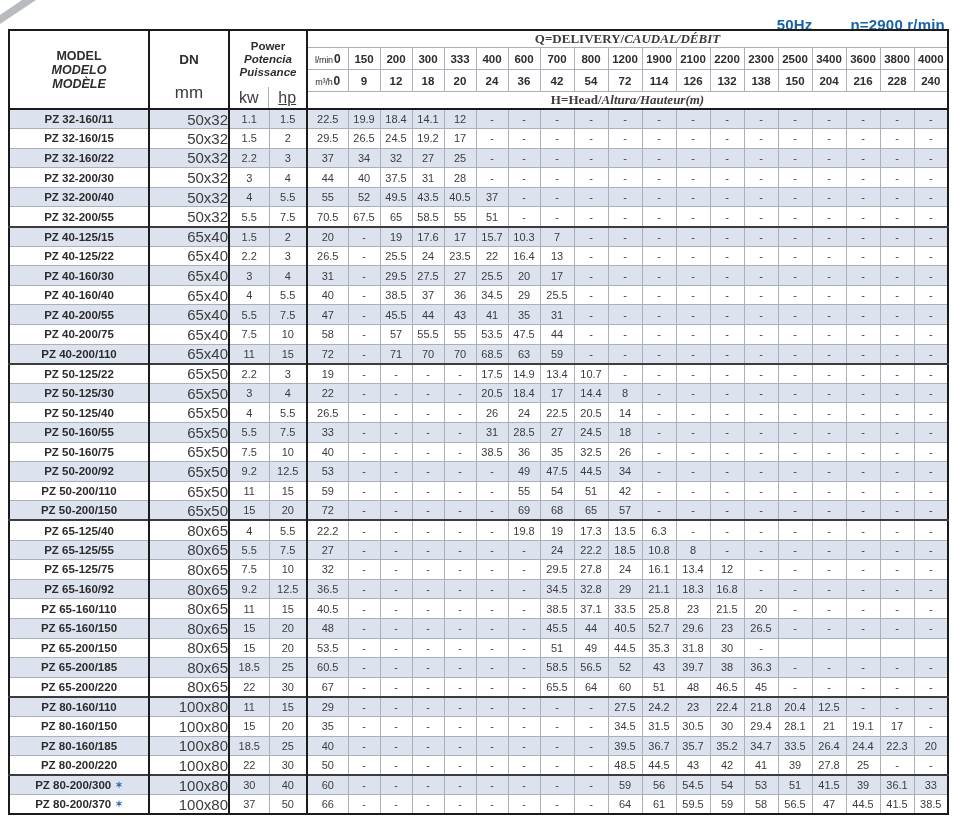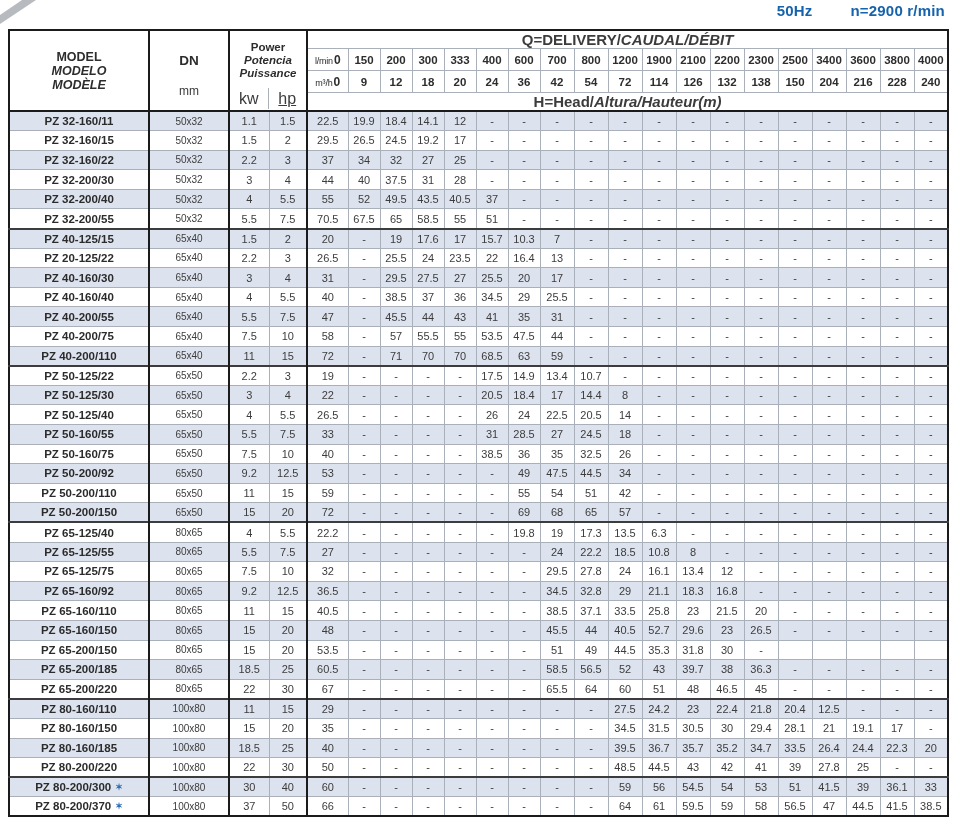--- a/index.html
+++ b/index.html
@@ -19,21 +19,21 @@
     --line-dark: #1b1b1b;
     --line-group: #3c3c3c;
     --txt: #3c3c3c;
   }
   
   .corner { position:absolute; top:0; left:0; width:36px; height:24px; }
   .corner .band { position:absolute; top:0; left:0; width:36px; height:24px; background:#b7babf; clip-path: polygon(0 0, 100% 0, 0 100%); }
   .corner .inner { position:absolute; top:0; left:0; width:22px; height:15px; background:#ffffff; clip-path: polygon(0 0, 100% 0, 0 100%); }
 
   .speed-header {
-    position:absolute; top:2px; right:9px;
+    position:absolute; top:16px; right:9px;
     display:flex; gap:38px;
     color: var(--accent);
     font-size: 15px; font-weight: bold;
     letter-spacing: 0.2px;
   }
 
   table.pump {
     position:absolute; left:8px; top:29px;
     width:939px;
     border-collapse: collapse;
@@ -57,48 +57,48 @@
   thead tr.flowrow { height: 22px; }
   thead tr.hrow  { height: 17px; }
 
   .model-head div { line-height: 14px; font-size: 12.5px; color:#2d2d2d; }
   .b  { font-weight: bold; font-style: normal; }
   .bi { font-weight: bold; font-style: italic; }
 
   .dn-head { vertical-align: top; }
   .dn-head .wrap { display:flex; flex-direction:column; height:69px; }
   .dn-head .dn-top { flex:1; display:flex; align-items:center; justify-content:center; font-weight:bold; font-size:13.5px; color:#2d2d2d; }
-  .dn-head .dn-unit { height:21px; font-size:12px; }
+  .dn-head .dn-unit { height:21px; font-size:17px; }
 
   .power-head { vertical-align: top; }
   .power-head .wrap { display:flex; flex-direction:column; height:77px; }
   .power-head .ph-lines { flex:1; display:flex; flex-direction:column; justify-content:center; font-size:11.5px; line-height:13px; color:#2d2d2d; }
   .power-head .ph-units { height:21px; display:flex; }
   .power-head .ph-units span { flex:1; font-size:16px; display:flex; align-items:center; justify-content:center; }
   .power-head .ph-units span.hp { border-left:1px solid var(--line-light);text-decoration:underline; }
 
-  .q-head, .h-head { font-size: 15px; color:#2d2d2d; }
+  .q-head, .h-head { font-size: 13px; color:#2d2d2d;font-family:Liberation Serif, serif; }
 
   th.flow-cell { font-weight: bold; font-size: 11.5px; color:#2d2d2d; }
   th.flow-cell .unit { font-weight: normal; font-size: 9px; letter-spacing:-0.2px; }
   th.flow-cell b { font-size: 12px; margin-left:1px; }
 
   
   .pump tbody tr:first-child td { border-top: 2px solid var(--line-dark); }
   thead th[rowspan] { border-bottom: 2px solid var(--line-dark); }
   thead tr.hrow th { border-bottom: 2px solid var(--line-dark); }
 
   
   .pump tbody tr { height: 19.6px; }
   .pump tbody tr.alt { background: var(--row-alt); margin-top: 20px; }
   .pump tbody tr.group-start td { border-top: 2px solid var(--line-group); }
 
   td.model { font-weight: bold; font-size: 11.5px; color:#2b2b2b; }
   td.model .star { color: var(--star); font-size: 9px; margin-left: 4px; position:relative; top:-1px; }
-  td.dn  { font-size: 10px; }
+  td.dn  { font-size: 15px; text-align: right; }
   td.num { font-size: 11px; }
 </style>
 </head>
 <body>
 
 <div class="corner">
   <div class="band"></div>
   <div class="inner"></div>
 </div>
 
@@ -381,21 +381,21 @@
         <td class="num head">-</td>
         <td class="num head">-</td>
         <td class="num head">-</td>
         <td class="num head">-</td>
         <td class="num head">-</td>
         <td class="num head">-</td>
         <td class="num head">-</td>
         <td class="num head">-</td>
       </tr>
       <tr>
-        <td class="model b-dark-r"><span>PZ 20-125/22</span></td>
+        <td class="model b-dark-r"><span>PZ 40-125/22</span></td>
         <td class="dn b-dark-r">65x40</td>
         <td class="num">2.2</td>
         <td class="num b-dark-r">3</td>
         <td class="num head">26.5</td>
         <td class="num head">-</td>
         <td class="num head">25.5</td>
         <td class="num head">24</td>
         <td class="num head">23.5</td>
         <td class="num head">22</td>
         <td class="num head">16.4</td>

